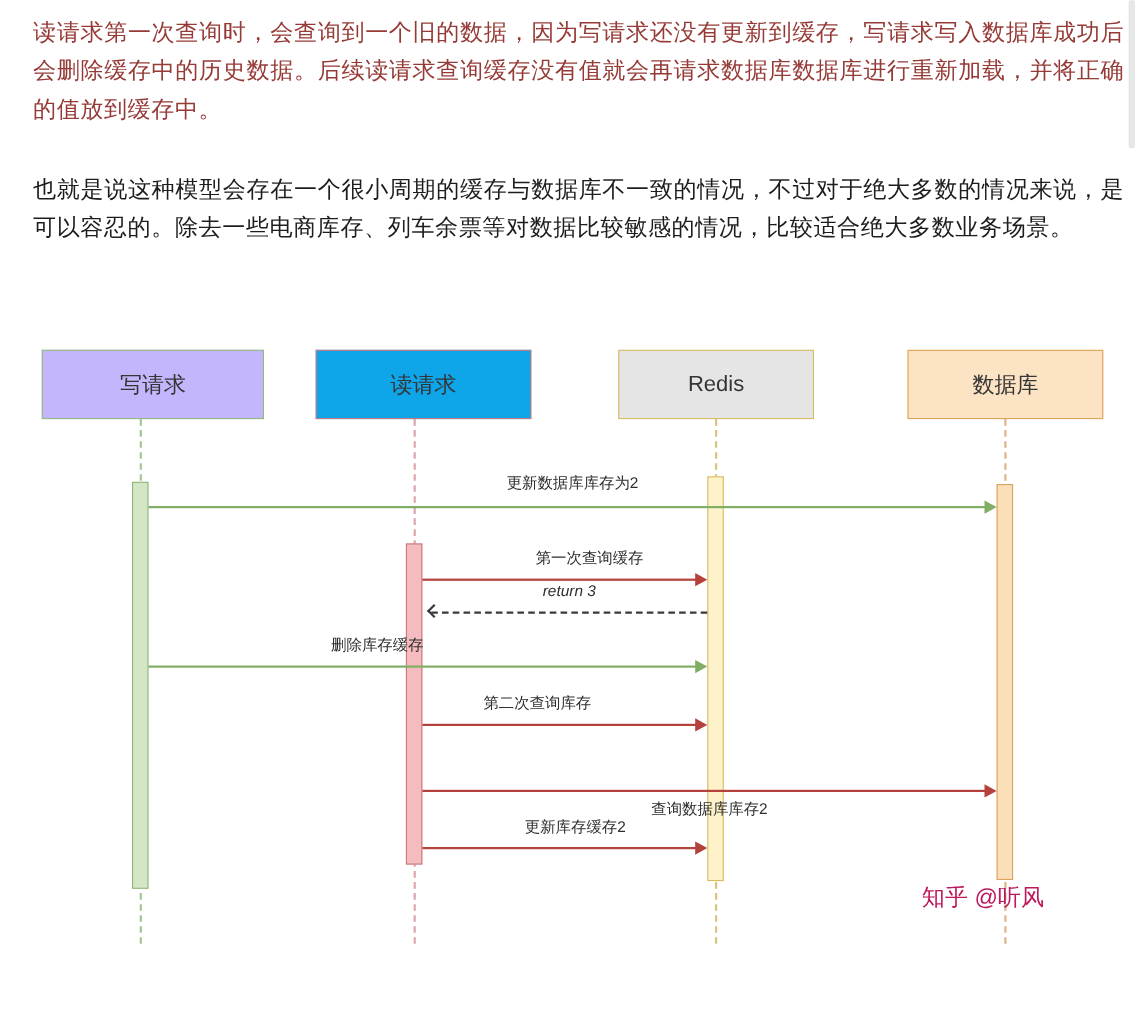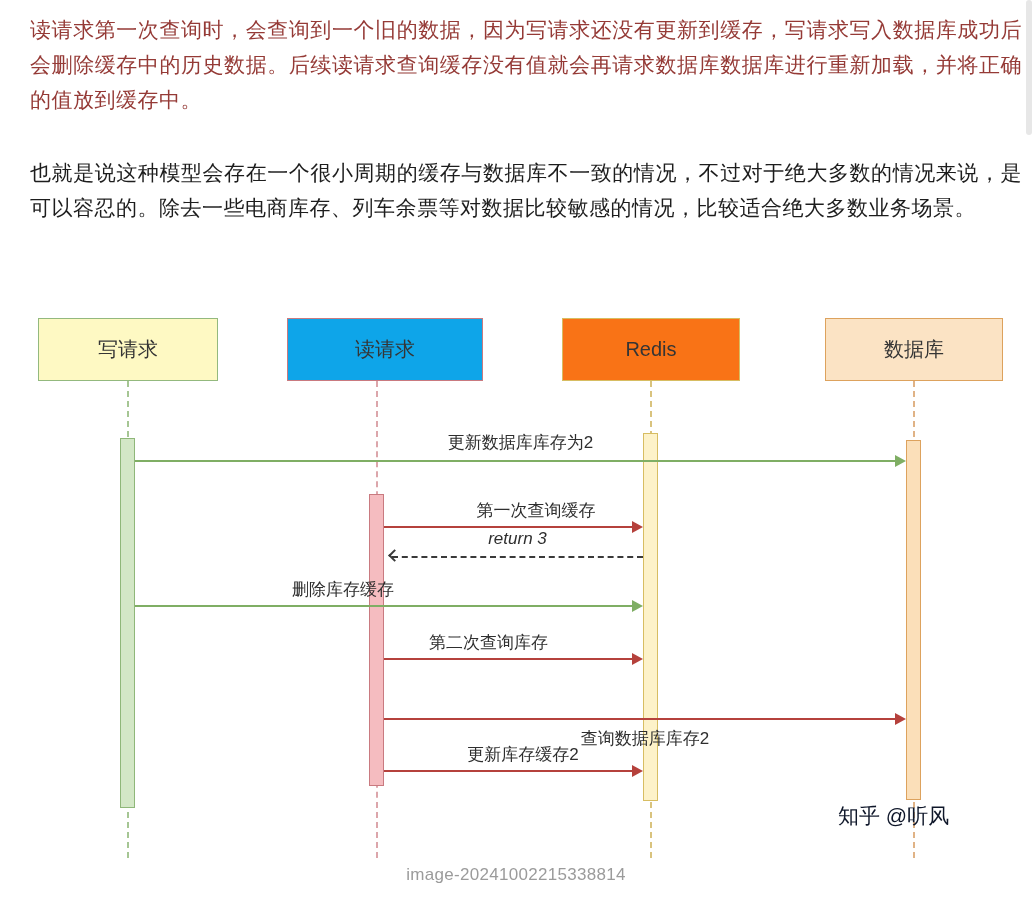--- a/index.html
+++ b/index.html
@@ -8,23 +8,23 @@
   .page { position:relative; width:1032px; height:919px; background:#fff; overflow:hidden; }
 
   .para { position:absolute; left:30px; width:992px; font-size:21px; line-height:35px;
           letter-spacing:0.5px; text-align:justify; }
   .para-red  { top:12px;  color:#953a36; }
   .para-dark { top:155px; color:#1d1d1d; }
 
   
   .pbox { position:absolute; top:318px; height:63px; display:flex; align-items:center;
           justify-content:center; font-size:20px; color:#353535; border:1px solid; }
-  .pbox-write { left:38px;  width:180px; background:#fef9c3; border-color:#93b97e; }
+  .pbox-write { left:38px;  width:202px; background:#c4b5fd; border-color:#93b97e; }
   .pbox-read  { left:287px; width:196px; background:#0ea5e9; border-color:#c97a80; }
-  .pbox-redis { left:562px; width:178px; background:#f97316; border-color:#d7bd62; }
+  .pbox-redis { left:562px; width:178px; background:#e5e5e5; border-color:#d7bd62; }
   .pbox-db    { left:825px; width:178px; background:#fbe3c4; border-color:#dda25d; }
 
   
   .lifeline { position:absolute; top:381px; height:477px; width:0; border-left:2px dashed; }
   .ll-write { left:127px; border-color:#a6c694; }
   .ll-read  { left:376px; border-color:#dca6ab; }
   .ll-redis { left:650px; border-color:#d9c37e; }
   .ll-db    { left:913px; border-color:#e0b386; }
 
   
@@ -42,21 +42,21 @@
   .c-dark  { border-color:#3a3a3a; }
 
   .ah { position:absolute; width:0; height:0;
         border-top:6px solid transparent; border-bottom:6px solid transparent; }
   .ah-green { border-left:11px solid #7fae64; }
   .ah-red   { border-left:11px solid #b5413c; }
   .ah-open-left { position:absolute; width:9px; height:9px;
         border-left:2px solid #3a3a3a; border-bottom:2px solid #3a3a3a;
         transform:rotate(45deg); }
 
-  .msg-label { position:absolute; font-size:17px; color:#2e2e2e; text-align:center;
+  .msg-label { position:absolute; font-size:14px; color:#2e2e2e; text-align:center;
                white-space:nowrap; }
 
   
   .m1-line { left:135px; top:460px; width:761px; }
   .m1-ah   { left:895px; top:455px; }
   .m1-lab  { left:135px; width:771px; top:431px; }
 
   .m2-line { left:384px; top:526px; width:249px; }
   .m2-ah   { left:632px; top:521px; }
   .m2-lab  { left:384px; width:259px; top:499px;padding-left:45px; }
@@ -74,21 +74,21 @@
   .m5-lab  { left:384px; width:209px; top:631px; }
 
   .m6-line { left:384px; top:718px; width:512px; }
   .m6-ah   { left:895px; top:713px; }
   .m6-lab  { left:384px; width:522px; top:691px;margin-top:36px; }
 
   .m7-line { left:384px; top:770px; width:249px; }
   .m7-ah   { left:632px; top:765px; }
   .m7-lab  { left:384px; width:278px; top:743px; }
 
-  .watermark { position:absolute; left:838px; top:802px; font-size:21px; color:#0f172a; }
+  .watermark { position:absolute; left:838px; top:802px; font-size:21px; color:#be185d; }
   .caption   { position:absolute; left:0; top:865px; width:100%; text-align:center;
                font-size:17px; color:#9b9b9b; letter-spacing:0.3px; }
 
   .scrollbar-thumb { position:absolute; right:0; top:0; width:6px; height:135px;
                background:#e7e7e7; border-radius:3px; }
 </style>
 </head>
 <body>
 
 <div class="page">
@@ -145,16 +145,15 @@
     <div class="ah ah-red m6-ah"></div>
     <div class="msg-label m6-lab">查询数据库库存2</div>
 
     <div class="msg-line c-red m7-line"></div>
     <div class="ah ah-red m7-ah"></div>
     <div class="msg-label m7-lab">更新库存缓存2</div>
 
     <div class="watermark">知乎 @听风</div>
   </div>
 
-  <div class="caption">image-20241002215338814</div>
 
   <div class="scrollbar-thumb"></div>
 </div>
 
 </body></html>

